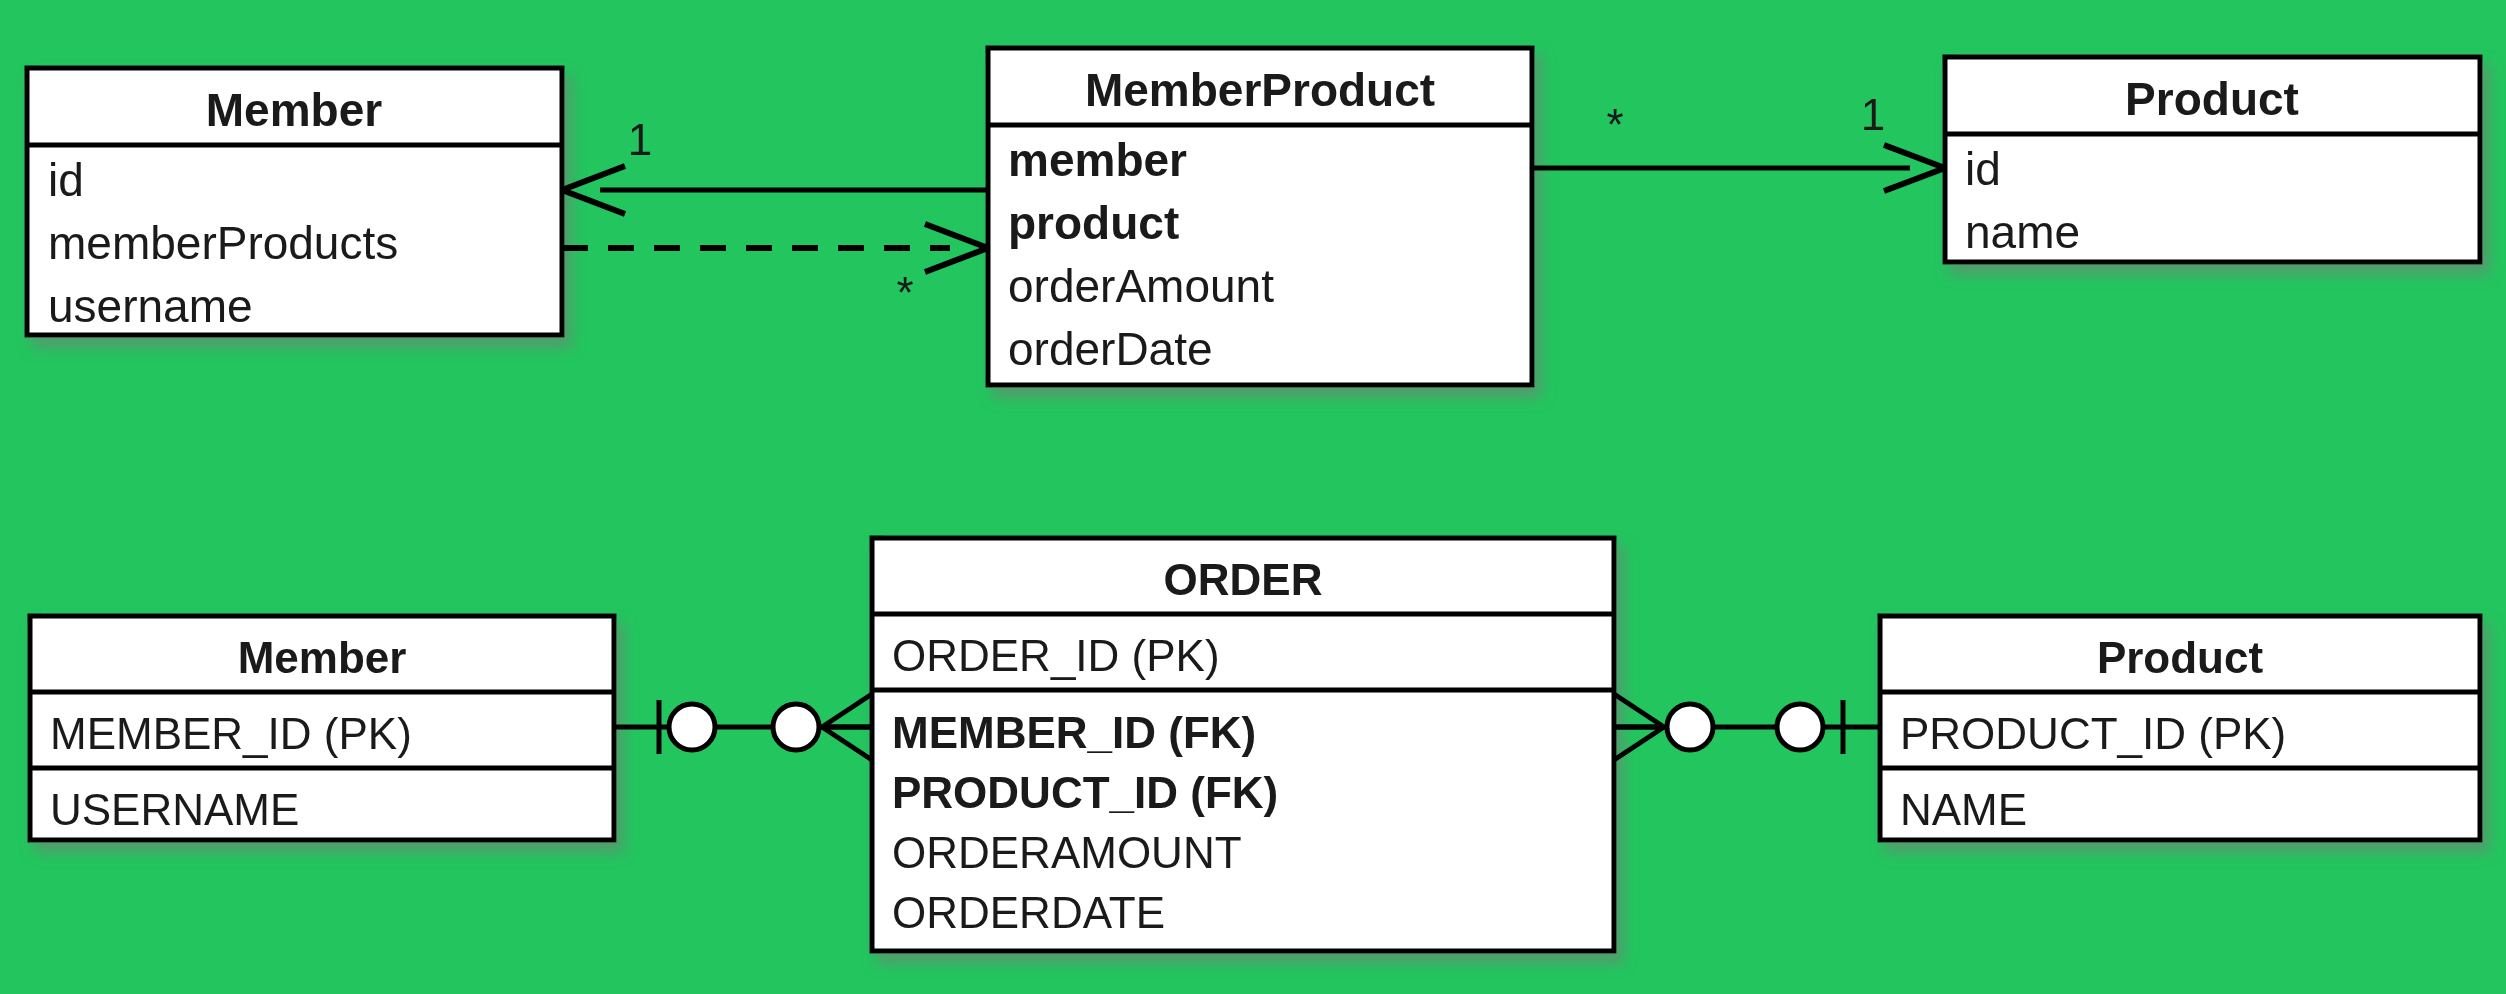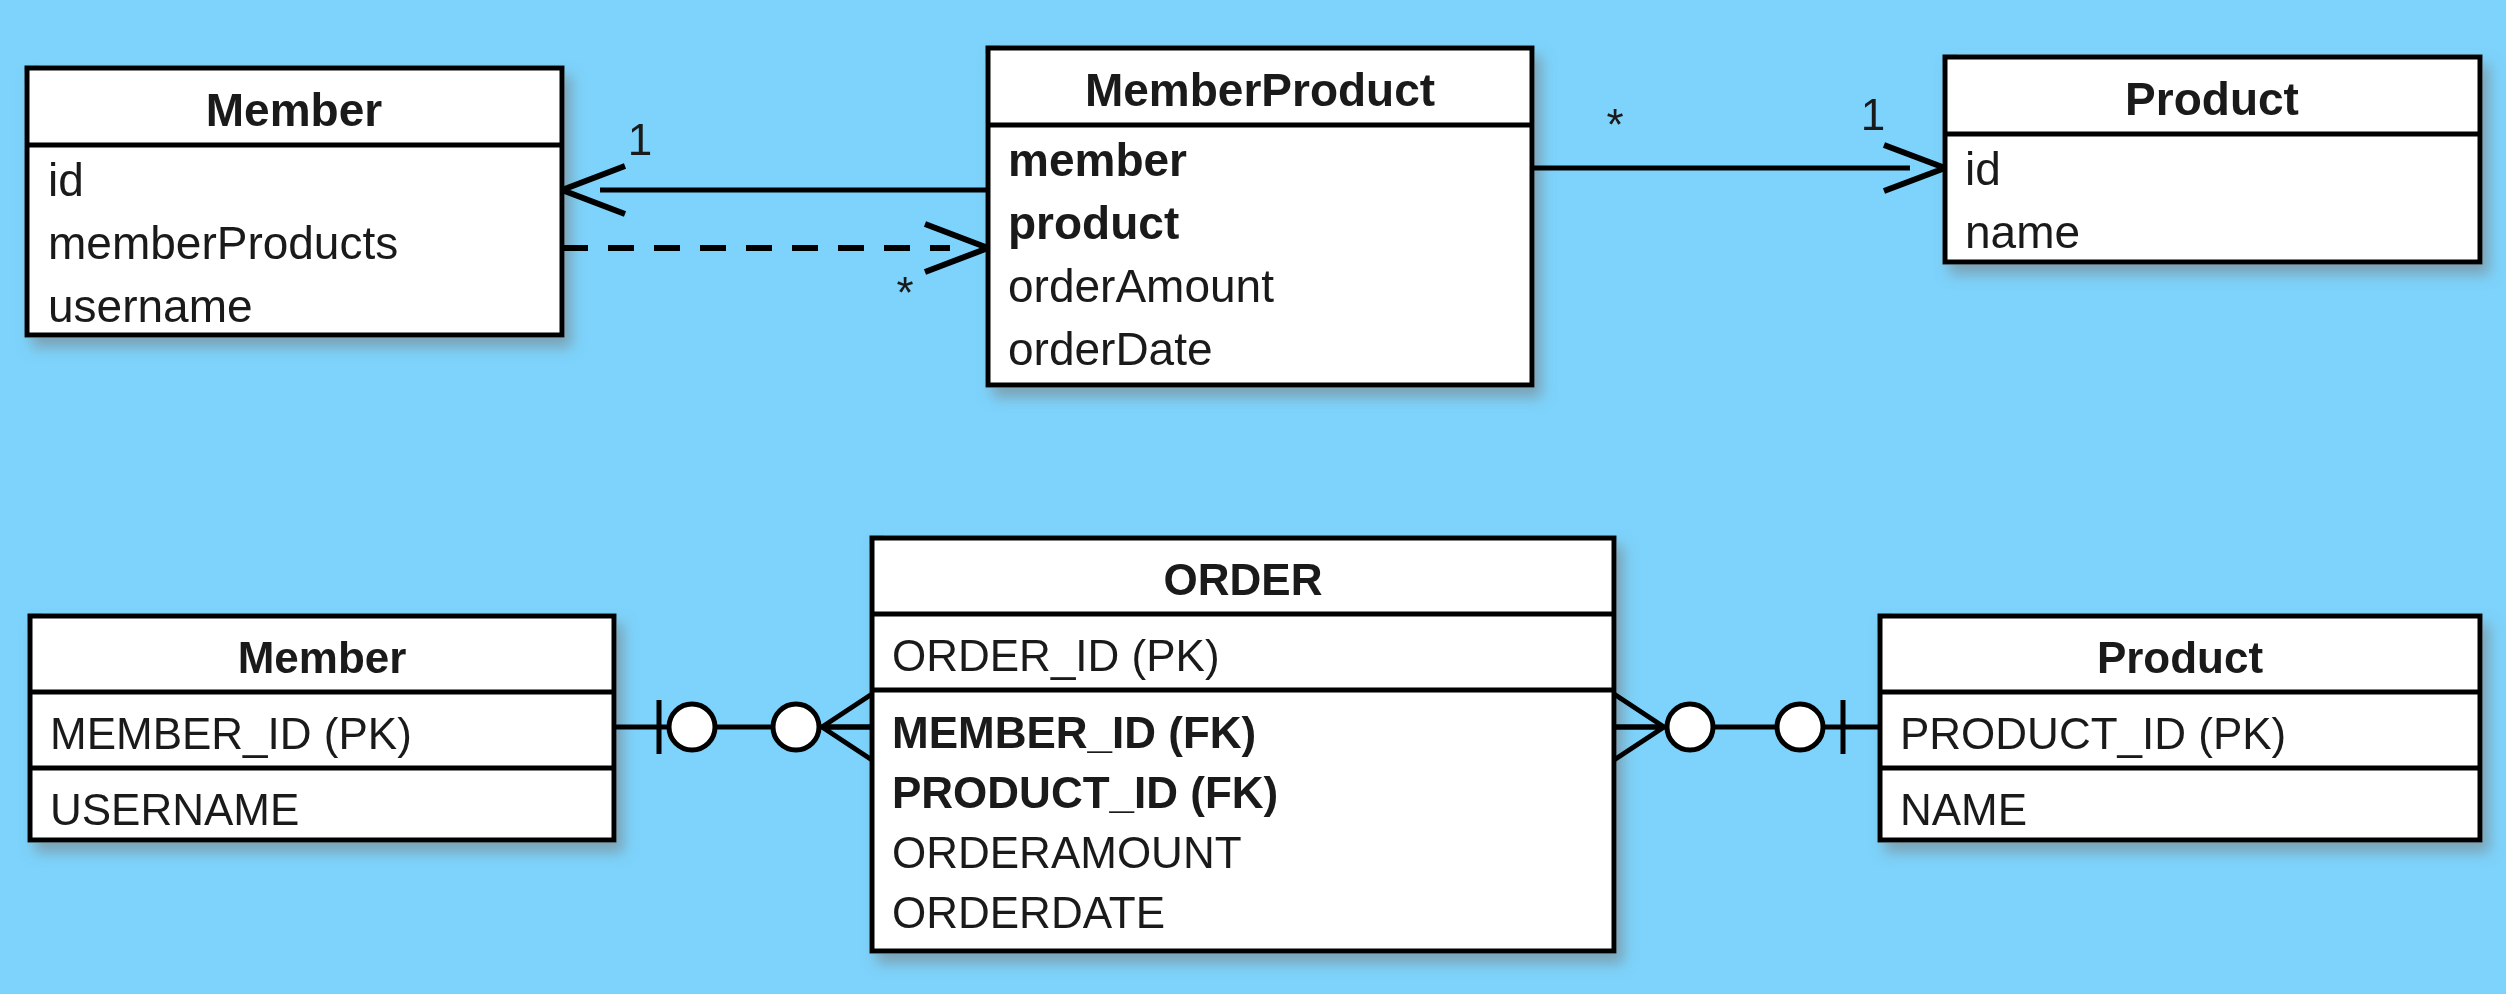--- a/index.html
+++ b/index.html
@@ -11,21 +11,21 @@
     width: 2506px;
     height: 994px;
     overflow: hidden;
     font-family: "Liberation Sans", sans-serif;
     color: #1a1a1a;
   }
   #canvas {
     position: relative;
     width: 2506px;
     height: 994px;
-    background: #7dd3fc;
+    background: #22c55e;
   }
   svg.diagram {
     position: absolute;
     top: 0;
     left: 0;
     width: 2506px;
     height: 994px;
     display: block;
   }
   .box-rect {

